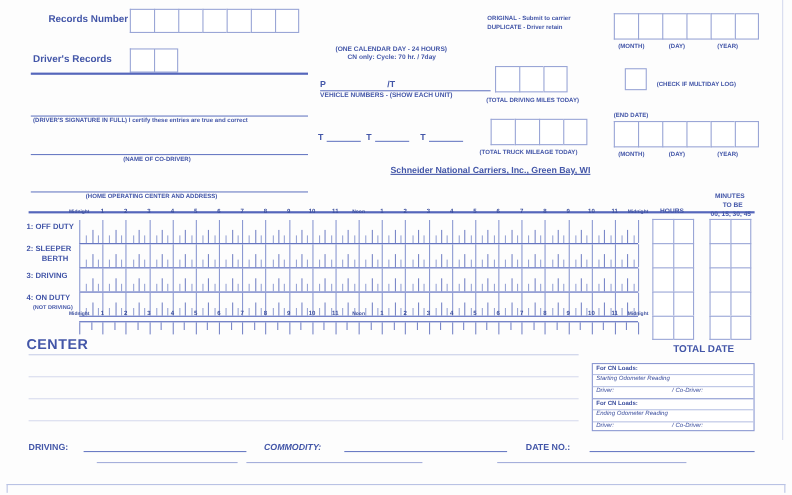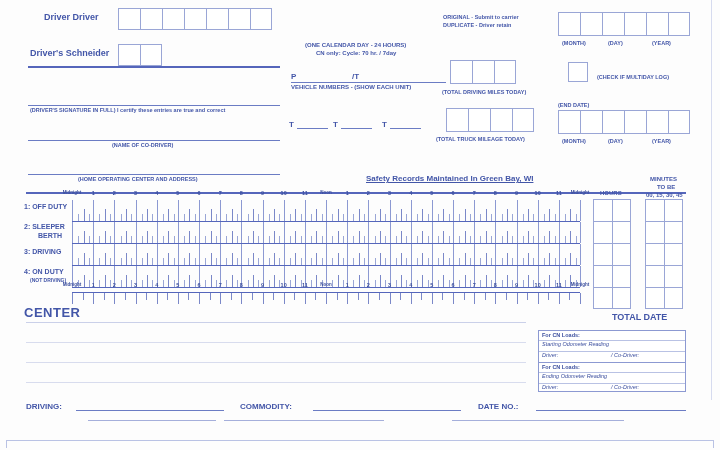--- a/index.html
+++ b/index.html
@@ -84,32 +84,32 @@
 
   #outer-border{position:absolute;left:6px;top:440px;width:708px;height:8px;
     border:1px solid #b9c2e4;border-bottom:none;box-sizing:border-box;}
   #right-edge{position:absolute;right:8px;top:0;width:1px;height:400px;background:#d6dbef;}
 </style>
 </head>
 <body>
 
 <div id="sheet">
 
-  <div class="t bold" id="driver-number-label">Driver Driver</div>
+  <div class="t bold" id="driver-number-label">Records Number</div>
   <div class="boxrow" id="driver-number-boxes" style="left:118px;top:8px;">
       <div class="cell" style="width: 22px; height: 22px;"></div>
       <div class="cell" style="width: 22px; height: 22px;"></div>
       <div class="cell" style="width: 22px; height: 22px;"></div>
       <div class="cell" style="width: 22px; height: 22px;"></div>
       <div class="cell" style="width: 22px; height: 22px;"></div>
       <div class="cell" style="width: 22px; height: 22px;"></div>
       <div class="cell" style="width: 22px; height: 22px;"></div>
     </div>
 
-  <div class="t bold" id="driver-initials-label">Driver's Schneider</div>
+  <div class="t bold" id="driver-initials-label">Driver's Records</div>
   <div class="boxrow" id="driver-initials-boxes" style="left:118px;top:44px;">
       <div class="cell" style="width: 22px; height: 22px;"></div>
       <div class="cell" style="width: 22px; height: 22px;"></div>
     </div>
 
   <div class="ln2" style="left:28px;top:66px;width:252px;"></div>
 
   <div class="ln" style="left:28px;top:105px;width:252px;"></div>
   <div class="t" style="left:30px;top:107px;font-size:5.5px;font-weight:bold;">(DRIVER'S SIGNATURE IN FULL)   I certify these entries are true and correct</div>
 
@@ -175,21 +175,21 @@
   <div class="t date-cap" style="left:652px;top:138px;">(YEAR)</div>
 
   <div class="boxrow" id="truck-mileage-boxes" style="left:446px;top:108px;">
       <div class="cell" style="width: 22px; height: 24px;"></div>
       <div class="cell" style="width: 22px; height: 24px;"></div>
       <div class="cell" style="width: 22px; height: 24px;"></div>
       <div class="cell" style="width: 22px; height: 24px;"></div>
     </div>
   <div class="t" style="left:436px;top:136px;font-size:5.5px;font-weight:bold;">(TOTAL TRUCK MILEAGE TODAY)</div>
 
-  <div class="t bold" style="left:366px;top:174px;font-size:8px;text-decoration:underline;">Safety Records Maintained In Green Bay, WI</div>
+  <div class="t bold" style="left:355px;top:150px;font-size:8px;text-decoration:underline;">Schneider National Carriers, Inc., Green Bay, WI</div>
 
   <div class="ln2" style="left:26px;top:192px;width:660px;"></div>
 
   <div id="top-scale" class="scale" style="left:72px;top:190px;width:508px;">
       <span style="left: 0px; font-size: 4.5px;">Midnight</span>
       <span style="left: 21.1667px;">1</span>
       <span style="left: 42.3333px;">2</span>
       <span style="left: 63.5px;">3</span>
       <span style="left: 84.6667px;">4</span>
       <span style="left: 105.833px;">5</span>
@@ -870,21 +870,21 @@
       <div class="sub">Ending Odometer Reading</div>
       <div class="rule" style="top:20px;"></div>
       <div class="drv">Driver:</div>
       <div class="cod">/ Co-Driver:</div>
     </div>
   </div>
 
   <div class="t footlab" style="left:26px;top:402px;">DRIVING:</div>
   <div class="ln" style="left:76px;top:410px;width:148px;"></div>
 
-  <div class="t footlab" style="left:240px;top:402px;">COMMODITY:</div>
+  <div class="t footlab" style="left:240px;top:402px;font-style:italic;">COMMODITY:</div>
   <div class="ln" style="left:313px;top:410px;width:148px;"></div>
 
   <div class="t footlab" style="left:478px;top:402px;">DATE NO.:</div>
   <div class="ln" style="left:536px;top:410px;width:150px;"></div>
 
   <div class="ln" style="left:88px;top:420px;width:128px;opacity:.6;"></div>
   <div class="ln" style="left:224px;top:420px;width:160px;opacity:.6;"></div>
   <div class="ln" style="left:452px;top:420px;width:172px;opacity:.6;"></div>
 
 

